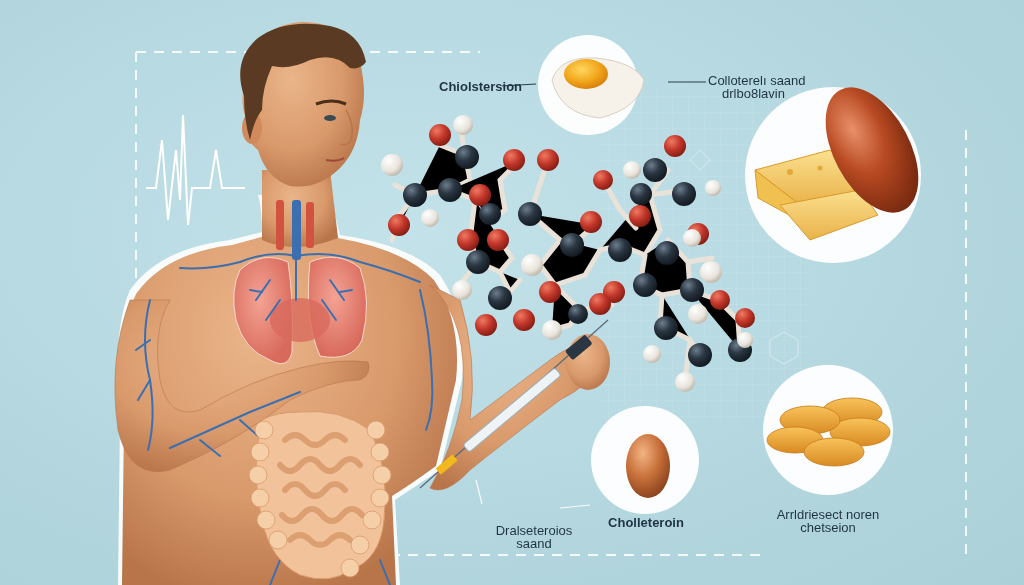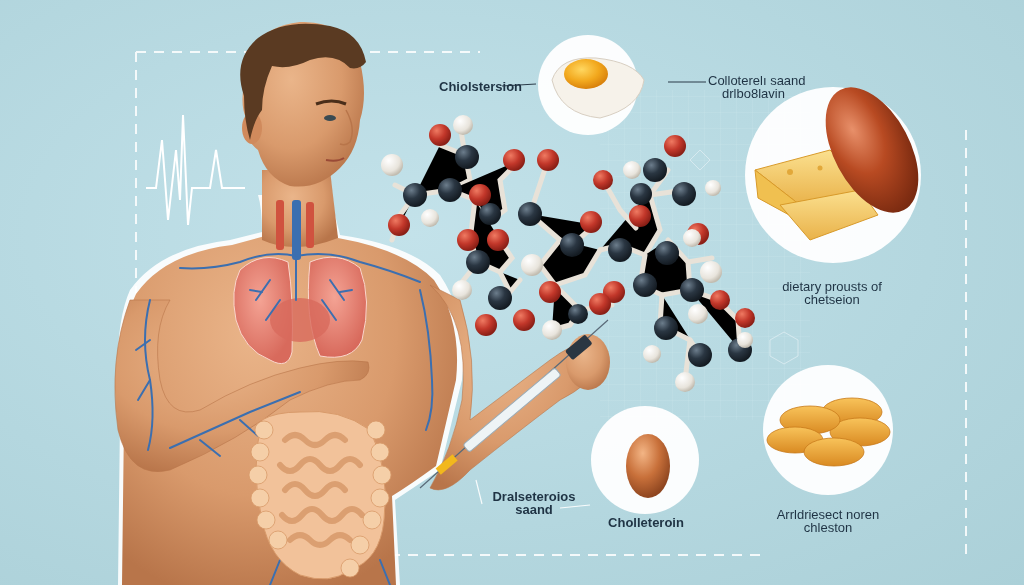--- a/index.html
+++ b/index.html
@@ -289,30 +289,26 @@
     </g>
   </svg>
 
   <div class="label big left" style="left:411px;top:80px;margin-left:28px;">Chiolstersion</div>
 
   <div class="label left" style="left:708px;top:74px;">
     <div>Colloterelı saand</div>
     <div style="padding-left:14px;">drlbo8lavin</div>
   </div>
 
-  <div class="label" style="left:752px;top:280px;width:160px;">
-    <div>dietary prousts of</div>
-    <div>chetseion</div>
-  </div>
-
-  <div class="label" style="left:484px;top:490px;width:100px;font-weight:bold;">
+
+  <div class="label" style="left:484px;top:524px;width:100px;">
     <div>Dralseteroios</div>
     <div>saand</div>
   </div>
 
   <div class="label big" style="left:596px;top:516px;width:100px;">Cholleteroin</div>
 
   <div class="label" style="left:760px;top:508px;width:136px;">
     <div>Arrldriesect noren</div>
-    <div>chleston</div>
+    <div>chetseion</div>
   </div>
 
 </div>
 
 </body></html>

